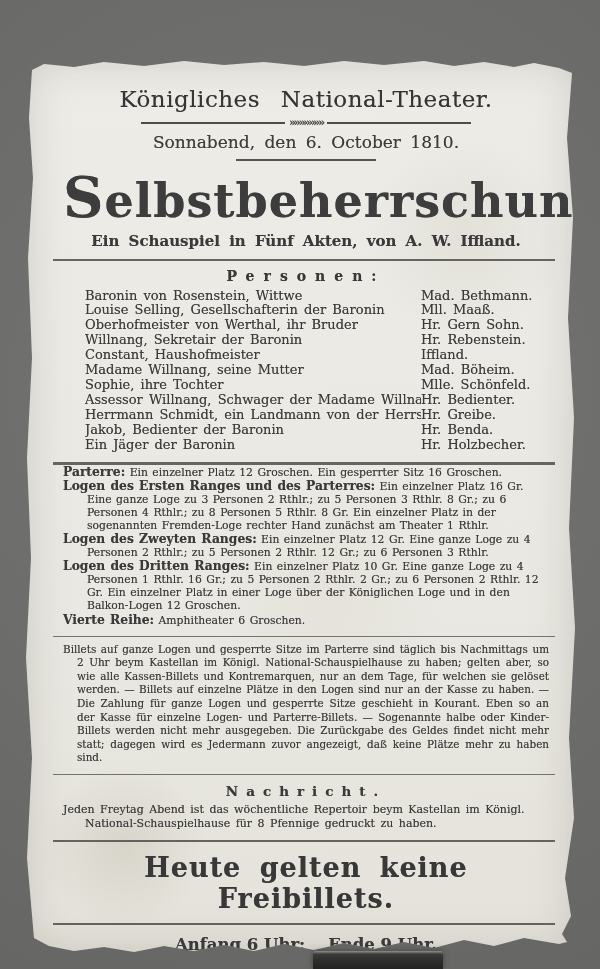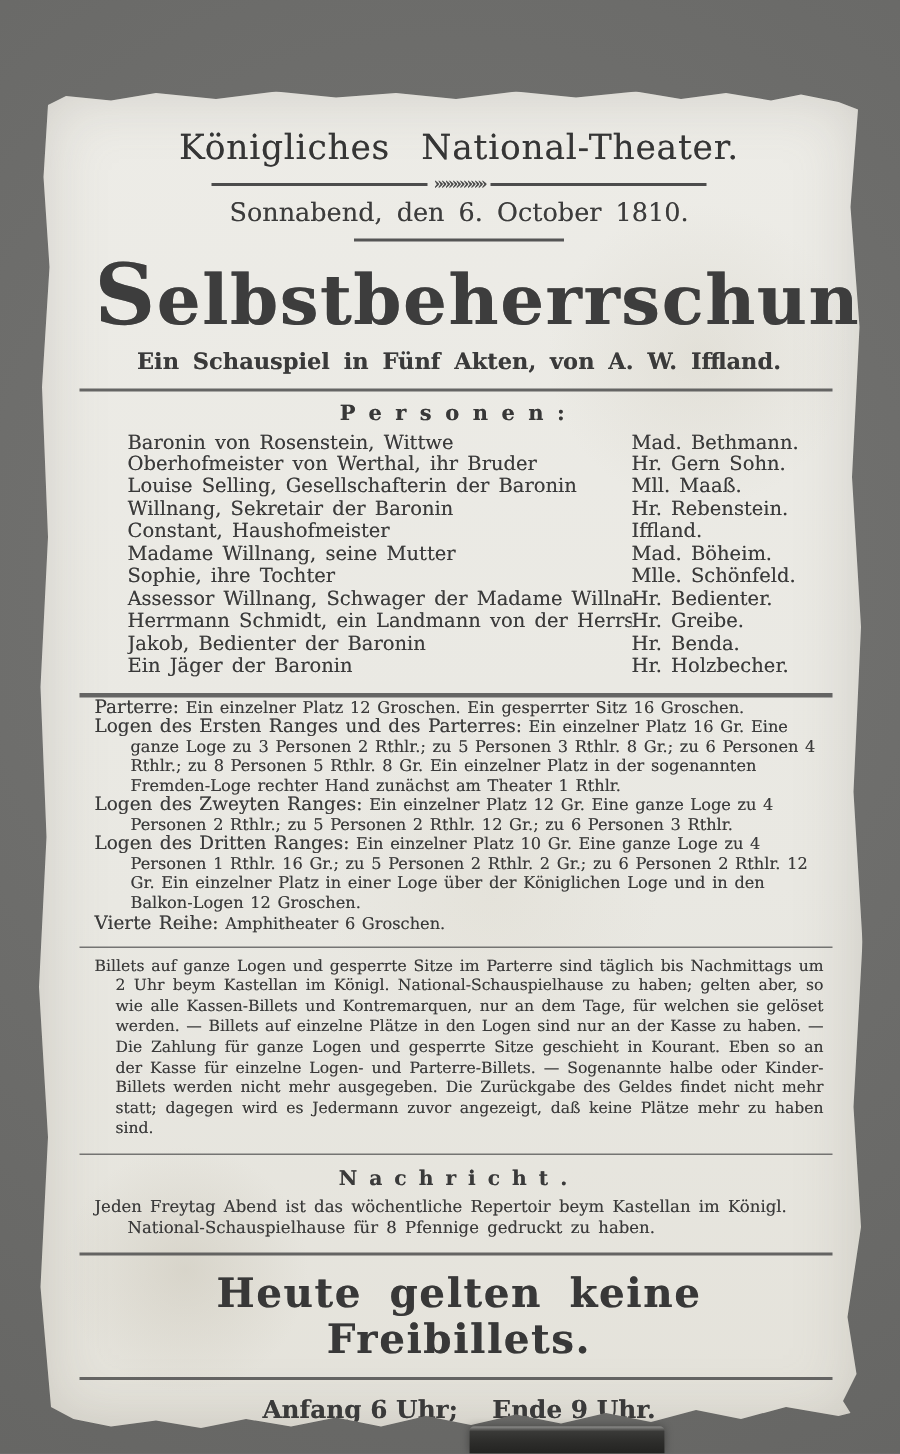--- a/index.html
+++ b/index.html
@@ -64,21 +64,21 @@
   }
   .cast{margin-left:22px;font-size:13px;line-height:14.9px;word-spacing:2px;}
   .cast-row{display:flex;}
   .cast-role{flex:1;white-space:nowrap;overflow:hidden;}
   .cast-actor{width:128px;white-space:nowrap;}
   .prices-heading{font-size:14px;font-weight:bold;margin:8px 0 3px 0;word-spacing:3px;}
   .price-item{
     font-size:10.8px;line-height:13.1px;padding-left:24px;text-indent:-24px;
     margin:0;word-spacing:1px;
   }
-  .price-label{font-size:12.3px;font-weight:normal;}
+  .price-label{font-size:12.3px;font-weight:bold;}
   .fine-print{
     font-size:10.4px;line-height:13.6px;padding-left:14px;text-indent:-14px;
     margin:6px 0 0 0;word-spacing:1px;text-align:justify;
   }
   .nachricht-heading{font-size:13.5px;font-weight:bold;letter-spacing:8px;margin:8px 0 4px 0;}
   .nachricht-text{
     font-size:11px;line-height:14px;padding-left:22px;text-indent:-22px;margin:0;word-spacing:2px;
   }
   .freibillets{
     font-size:27px;font-weight:bold;margin:10px 0 0 0;letter-spacing:1px;word-spacing:8px;color:#383838;
@@ -126,26 +126,26 @@
       <hr class="rule">
 
       <div class="center personen-heading">Personen:</div>
 
       <div class="cast">
         <div class="cast-row">
           <span class="cast-role">Baronin von Rosenstein, Wittwe</span>
           <span class="cast-actor">Mad. Bethmann.</span>
         </div>
         <div class="cast-row">
+          <span class="cast-role">Louise Selling, Gesellschafterin der Baronin</span>
+          <span class="cast-actor">Mll. Maaß.</span>
+        </div>
+        <div class="cast-row">
           <span class="cast-role">Oberhofmeister von Werthal, ihr Bruder</span>
           <span class="cast-actor">Hr. Gern Sohn.</span>
-        </div>
-        <div class="cast-row">
-          <span class="cast-role">Louise Selling, Gesellschafterin der Baronin</span>
-          <span class="cast-actor">Mll. Maaß.</span>
         </div>
         <div class="cast-row">
           <span class="cast-role">Willnang, Sekretair der Baronin</span>
           <span class="cast-actor">Hr. Rebenstein.</span>
         </div>
         <div class="cast-row">
           <span class="cast-role">Constant, Haushofmeister</span>
           <span class="cast-actor">Iffland.</span>
         </div>
         <div class="cast-row">

